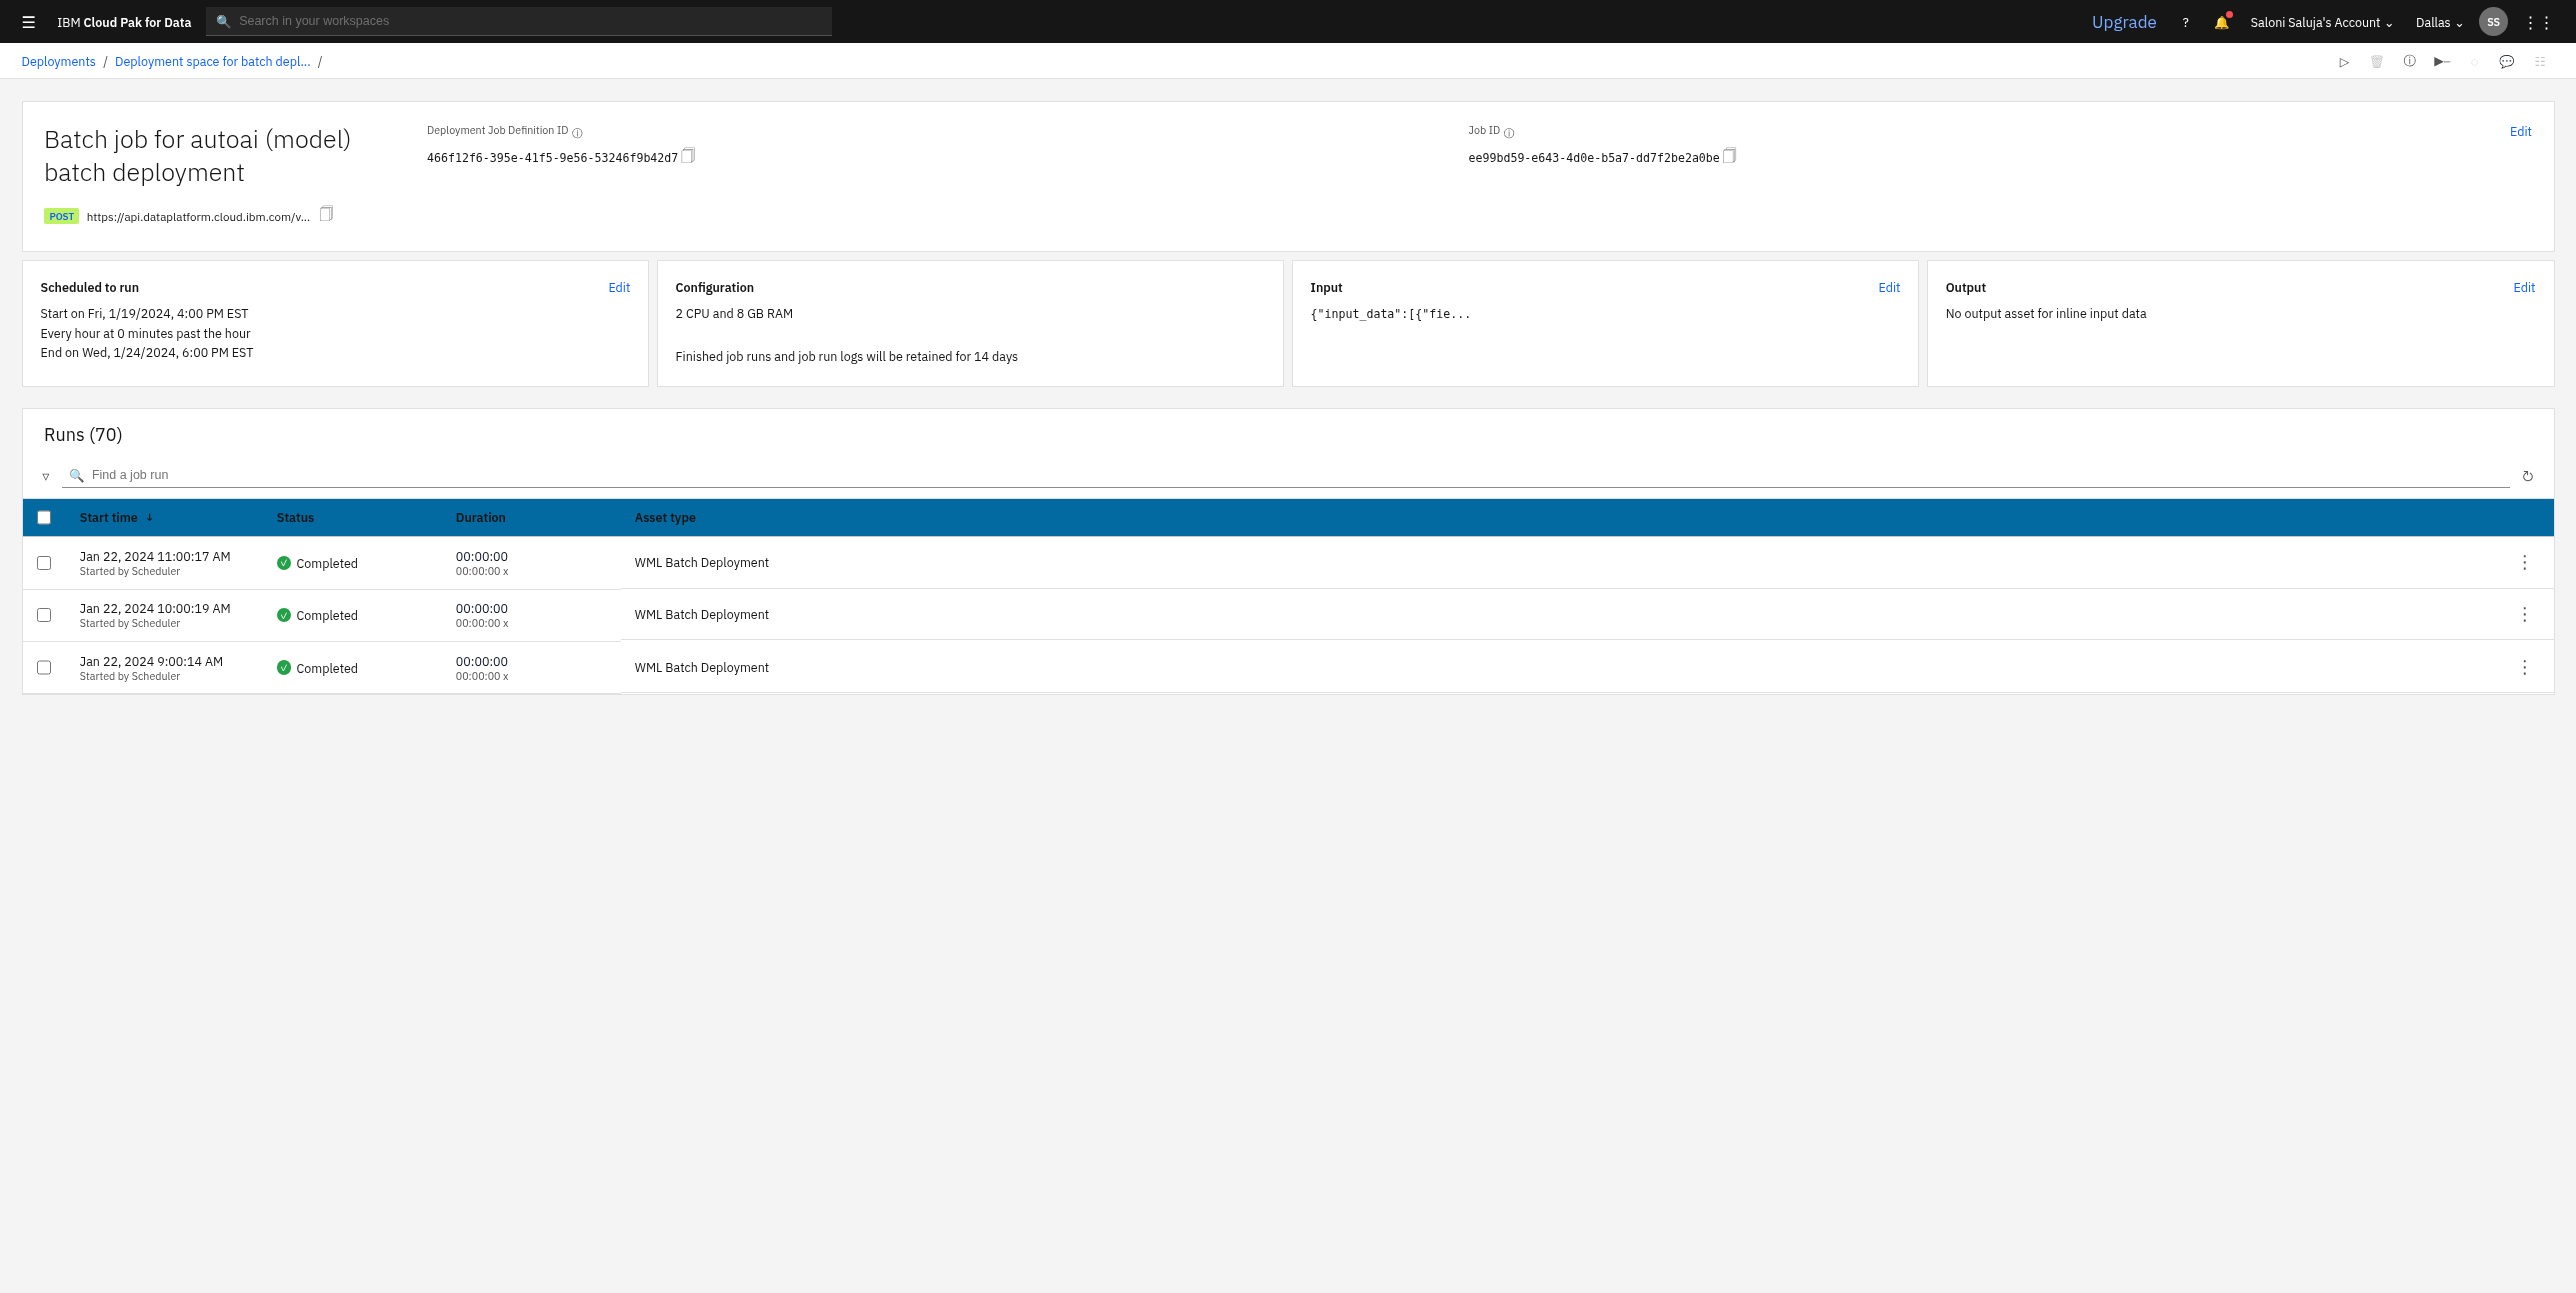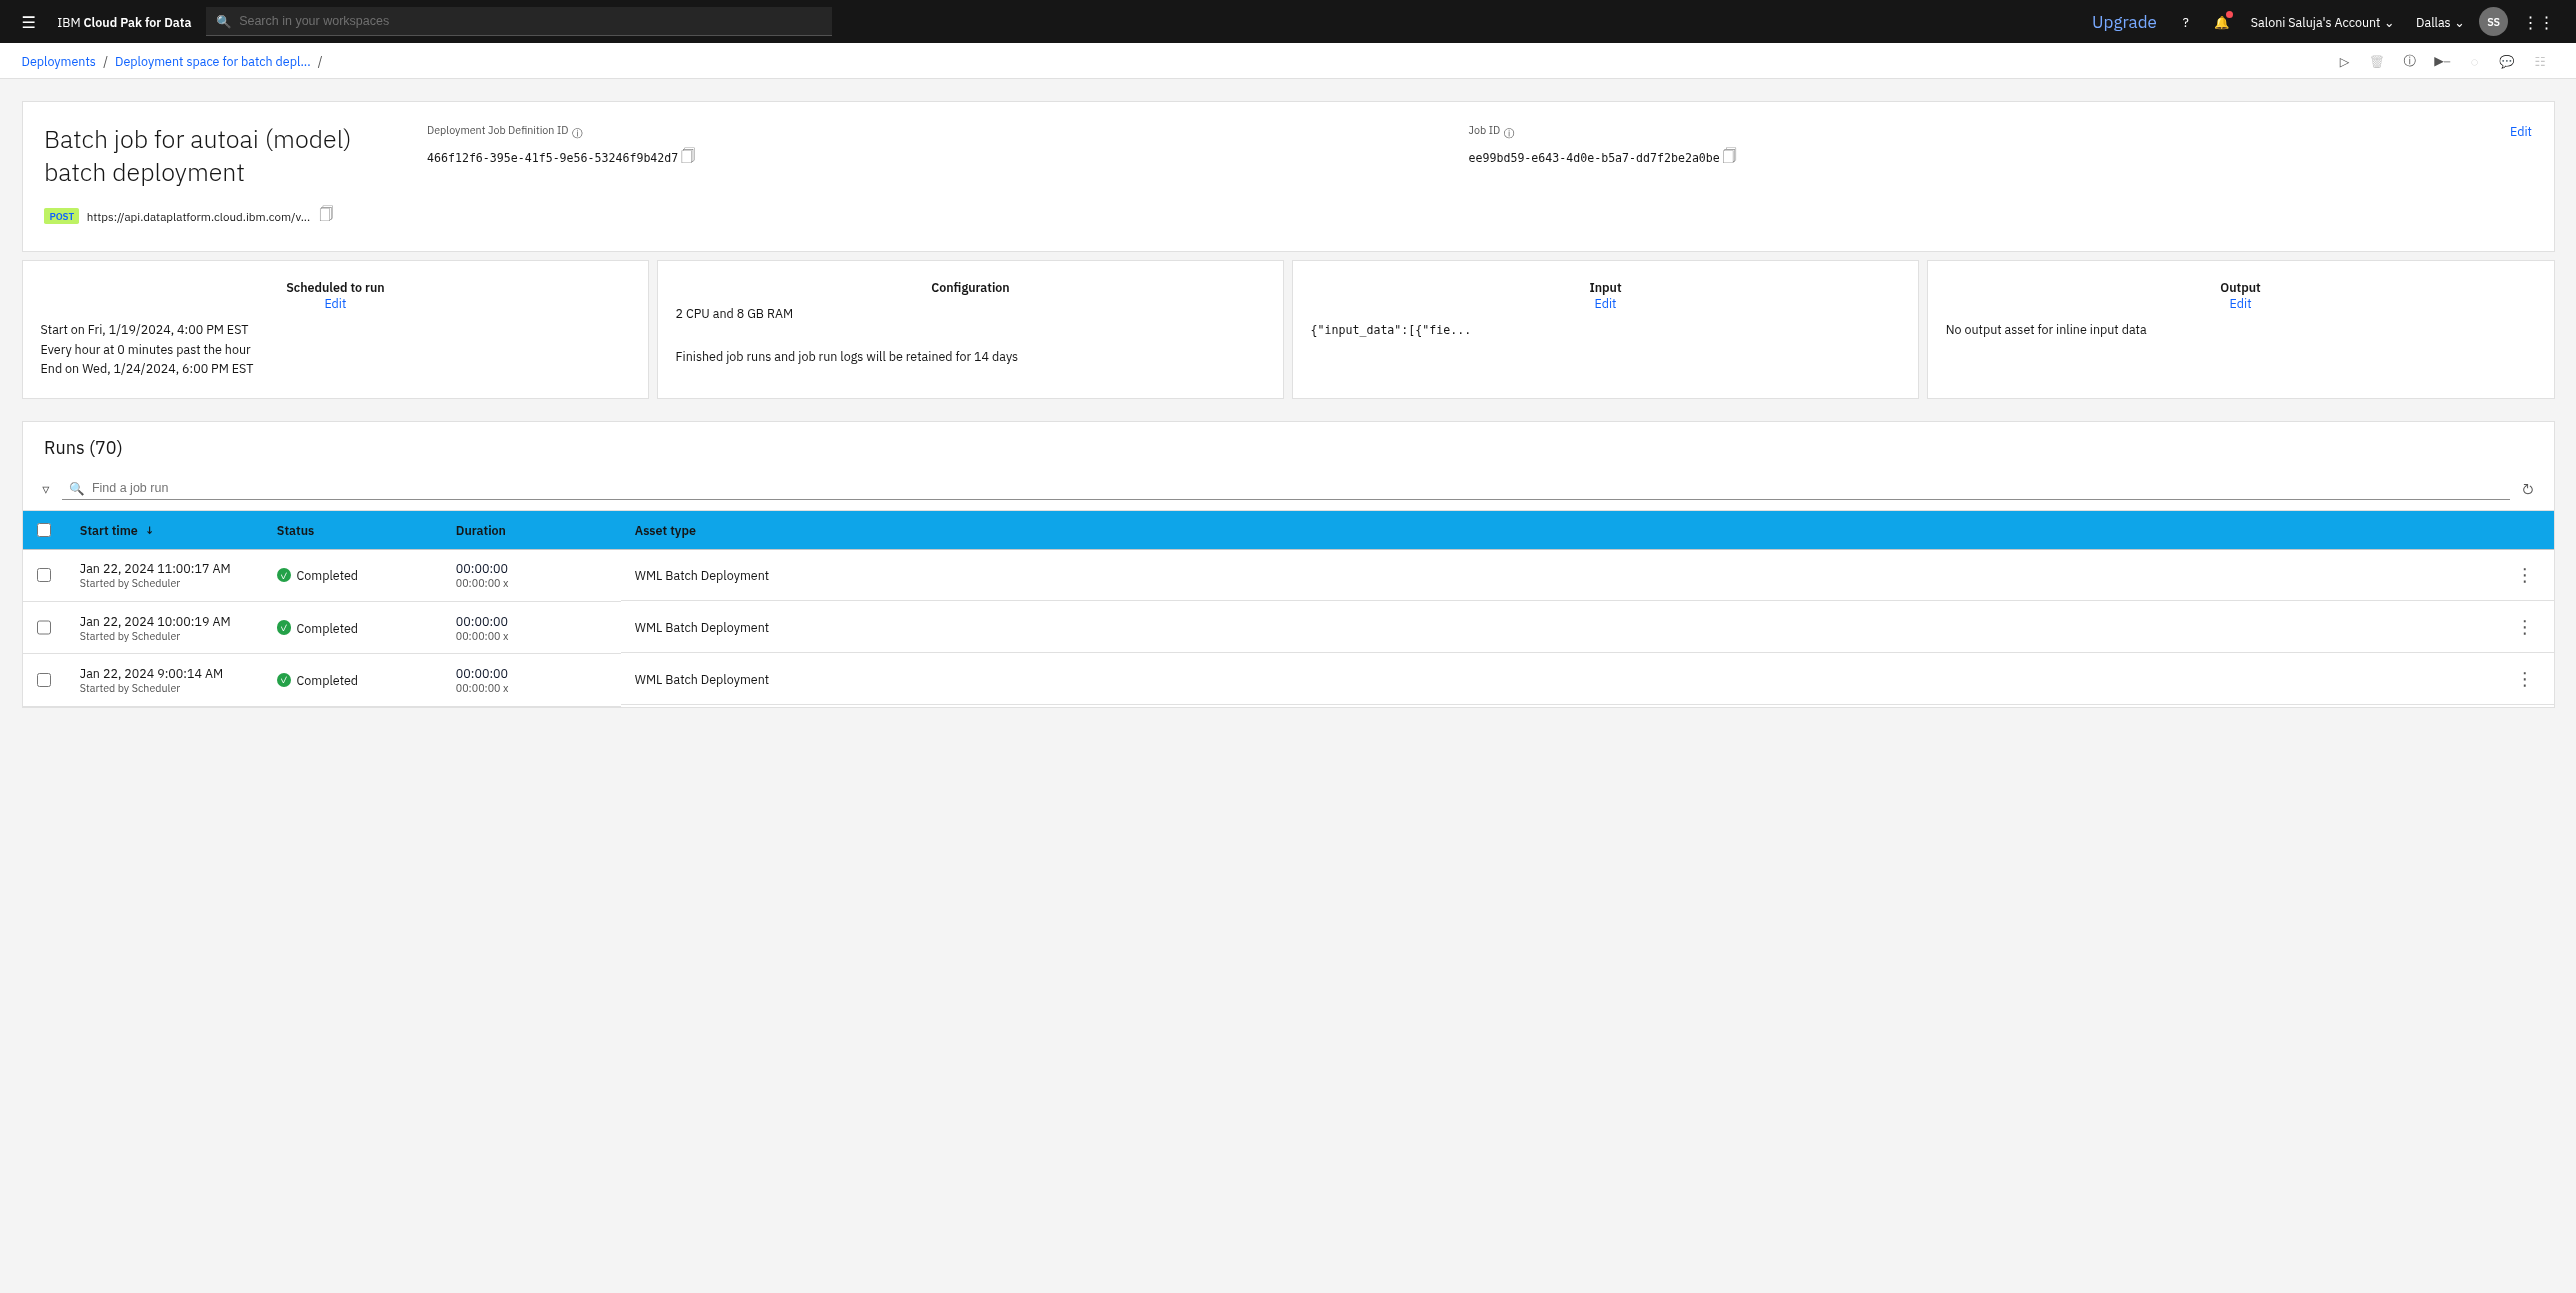--- a/index.html
+++ b/index.html
@@ -118,21 +118,21 @@
 
     
     .info-cards { display: flex; gap: 7.2px; margin-bottom: 21.5px; }
     .info-card {
       background: #fff;
       border: 0.9px solid #e0e0e0;
       padding: 18px;
       flex: 1;
       position: relative;
     }
-    .card-header { display: flex; align-items: center; justify-content: space-between; margin-bottom: 10.7px; flex-direction: column; }
+    .card-header { display: flex; align-items: center; justify-content: space-between; margin-bottom: 10.7px; }
     .card-title { font-size: 12.5px; font-weight: 600; color: #161616; }
     .card-body { font-size: 12.5px; color: #161616; }
     .card-body p { margin-bottom: 3.6px; }
     .card-body .mono { font-family: monospace; font-size: 11.6px; }
 
     
     .runs-section { background: #fff; border: 0.9px solid #e0e0e0; }
     .runs-header { padding: 14.3px 21.5px 7.2px; }
     .runs-title { font-size: 18px; font-weight: 400; color: #161616; }
 
@@ -149,21 +149,21 @@
       align-items: center;
       border-bottom: 0.9px solid #8d8d8d;
       padding: 3.6px 7.2px;
       gap: 7.2px;
     }
     .search-field input { border: none; outline: none; font-size: 12.5px; width: 100%; background: transparent; }
     .refresh-btn { cursor: pointer; color: #525252; font-size: 14.3px; padding: 5.4px; margin-left: auto; }
 
     
     .data-table { width: 100%; border-collapse: collapse; }
-    .data-table thead tr { background: #0ea5e9; }
+    .data-table thead tr { background: #0369a1; }
     .data-table th {
       padding: 10.7px 14.3px;
       text-align: left;
       font-size: 12.5px;
       font-weight: 600;
       color: #161616;
       border-bottom: 0.9px solid #c6c6c6;
       white-space: nowrap;
     }
     .data-table td {

